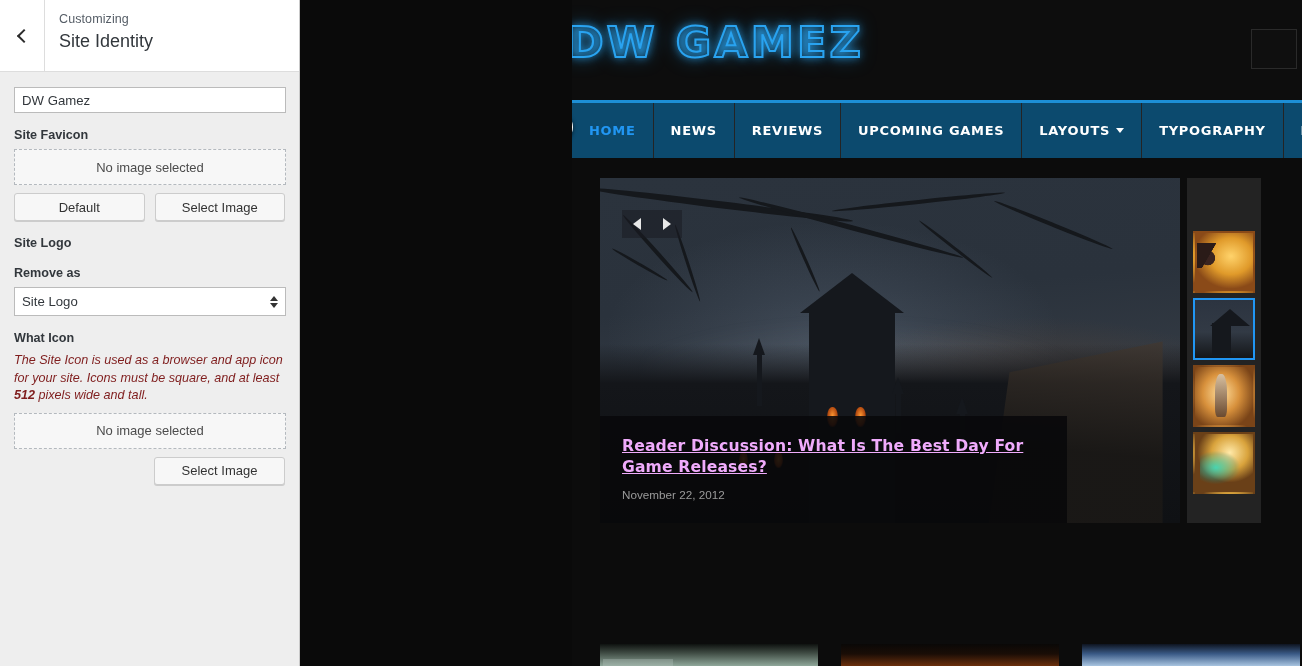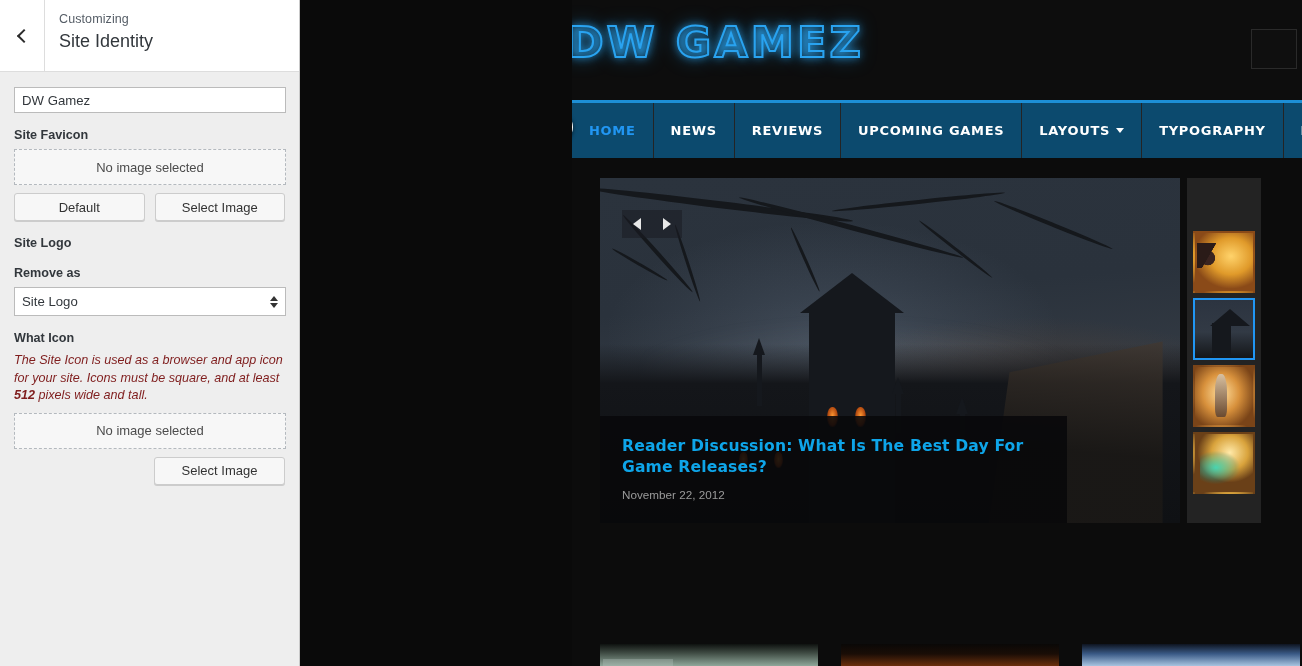--- a/index.html
+++ b/index.html
@@ -267,23 +267,24 @@
     position: absolute; right: 3%; bottom: 0; width: 30%; height: 56%;
     background: linear-gradient(185deg, rgba(70,60,52,.75), rgba(26,24,22,.96) 62%);
     clip-path: polygon(12% 22%, 100% 6%, 100% 100%, 0 100%);
   }
   .slide-caption {
     position: absolute; left: 0; bottom: 0;
     width: 80.5%; padding: 20px 22px 22px 22px;
     background: rgba(8,8,10,.88);
   }
   .slide-title {
-    color: #0ea5e9; font-size: 15.6px; font-weight: bold;
+    color: #f0abfc; font-size: 15.6px; font-weight: bold;
     line-height: 21px; letter-spacing: .15px;
     font-family: "DejaVu Sans", sans-serif;
+    text-decoration: underline;
   }
   .slide-date {
     color: #9a9a9a; font-size: 11.7px; margin-top: 10px;
     font-family: "Liberation Sans", sans-serif;
   }
   .slide-nav {
     position: absolute; left: 22px; top: 32px;
     display: flex; z-index: 6;
   }
   .sn-btn {

